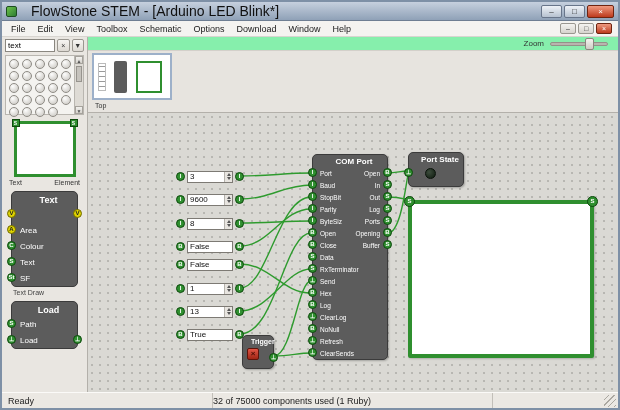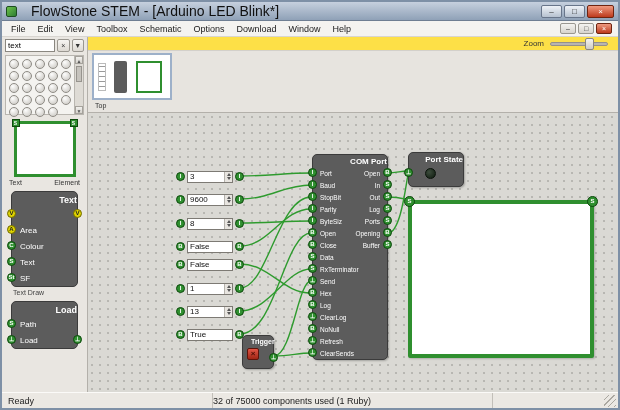--- a/index.html
+++ b/index.html
@@ -30,21 +30,21 @@
             background:linear-gradient(#f4f3f0,#d7d4ce); font-size:7px; line-height:9px;
             text-align:center; color:#333; }
   .mdibtn.close { background:linear-gradient(#ef9a80,#bd3a1d); border-color:#6e2410; color:#fff; }
 
   
   .main { flex:1; display:flex; min-height:0; }
   .sidebar { width:86px; background:#e9e6e1; border-right:1px solid #b3b0aa; display:flex;
              flex-direction:column; overflow:hidden; }
   .rightcol { flex:1; display:flex; flex-direction:column; min-width:0; }
 
-  .toolbar { height:14px; background:#fde047; border-bottom:1px solid #d3d0ca; display:flex;
+  .toolbar { height:14px; background:#86efac; border-bottom:1px solid #d3d0ca; display:flex;
              align-items:center; justify-content:flex-end; gap:6px; padding-right:10px; }
   .zoom-label { font-size:8px; color:#333; }
   .zoom-track { position:relative; width:58px; height:4px; background:#b8b5ae;
                 border:1px solid #949189; border-radius:2px; }
   .zoom-thumb { position:absolute; left:60%; top:-5px; width:9px; height:12px;
                 background:linear-gradient(#f4f3f0,#cfccc5); border:1px solid #8a867f; border-radius:2px; }
 
   
   .navigator { height:62px; background:#e7e4df; border-bottom:1px solid #b3b0aa; position:relative; flex:0 0 auto; }
   .nav-thumb { position:absolute; left:4px; top:2px; width:80px; height:47px; background:#fff;
@@ -73,21 +73,21 @@
   .inval { font-size:8px; color:#111; padding-left:2px; flex:1; line-height:10px; }
   .spin { width:8px; align-self:stretch; border-left:1px solid #b5b2ac; display:flex;
           flex-direction:column; align-items:center; justify-content:center; gap:1px; background:#e8e5e0; }
   .arr-up { width:0; height:0; border-left:2px solid transparent; border-right:2px solid transparent;
             border-bottom:3px solid #555; }
   .arr-dn { width:0; height:0; border-left:2px solid transparent; border-right:2px solid transparent;
             border-top:3px solid #555; }
 
   .module { position:absolute; background:#5c5c5c; border:1px solid #3b3b3b; border-radius:5px;
             box-shadow:1px 1px 2px rgba(0,0,0,.25); color:#fff; }
-  .mtitle { font-size:8px; font-weight:bold; text-align:right; padding:2px 0 1px; white-space:nowrap;margin-left:8px; }
+  .mtitle { font-size:8px; font-weight:bold; text-align:center; padding:2px 0 1px; white-space:nowrap;margin-left:8px; }
   .mrow { position:relative; height:12px; display:flex; align-items:center; padding:0 7px; }
   .mlabel { font-size:6.5px; white-space:nowrap; }
   .sp { flex:1; }
   .pleft  { position:absolute; left:-5px; top:1px; }
   .pright { position:absolute; right:-5px; top:1px; }
 
   .comport { left:224px; top:41px; width:76px; height:206px; }
 
   .portstate { left:320px; top:39px; width:56px; height:35px; }
   .led { position:absolute; left:16px; top:15px; width:11px; height:11px; border-radius:50%;

